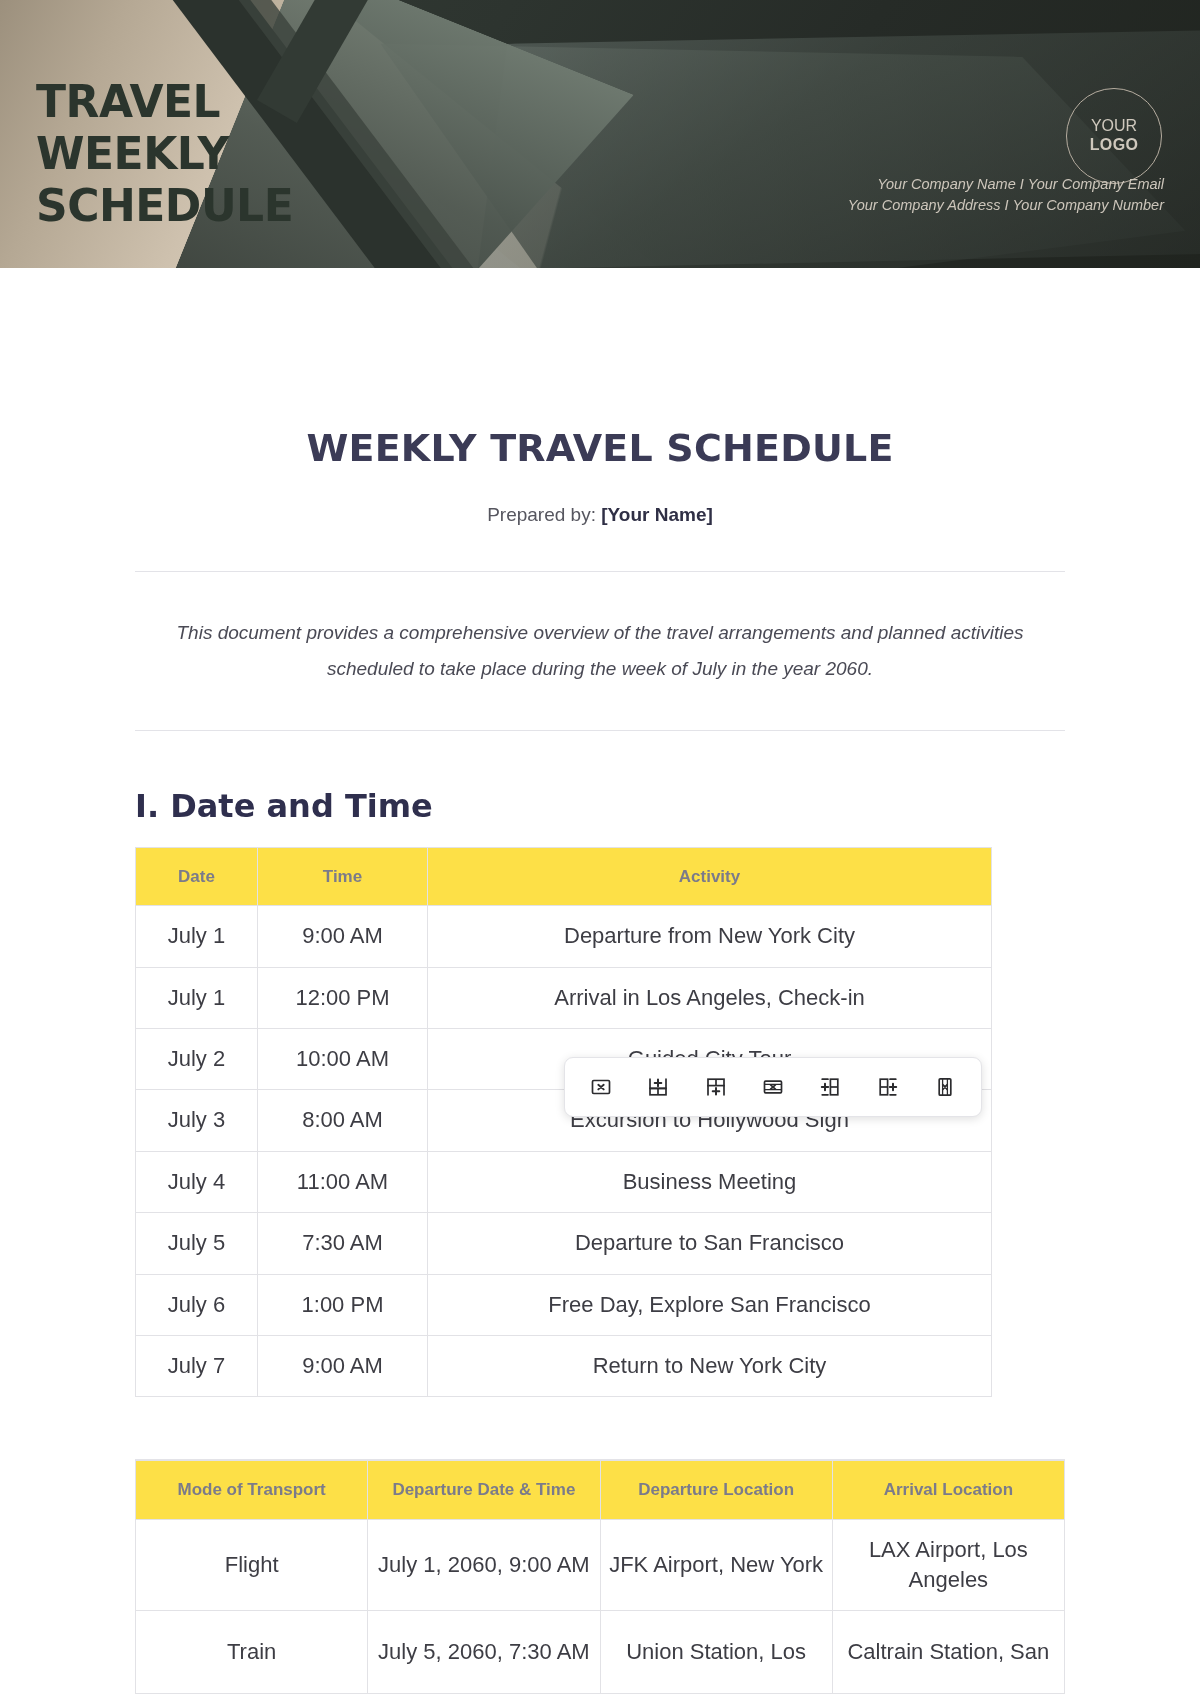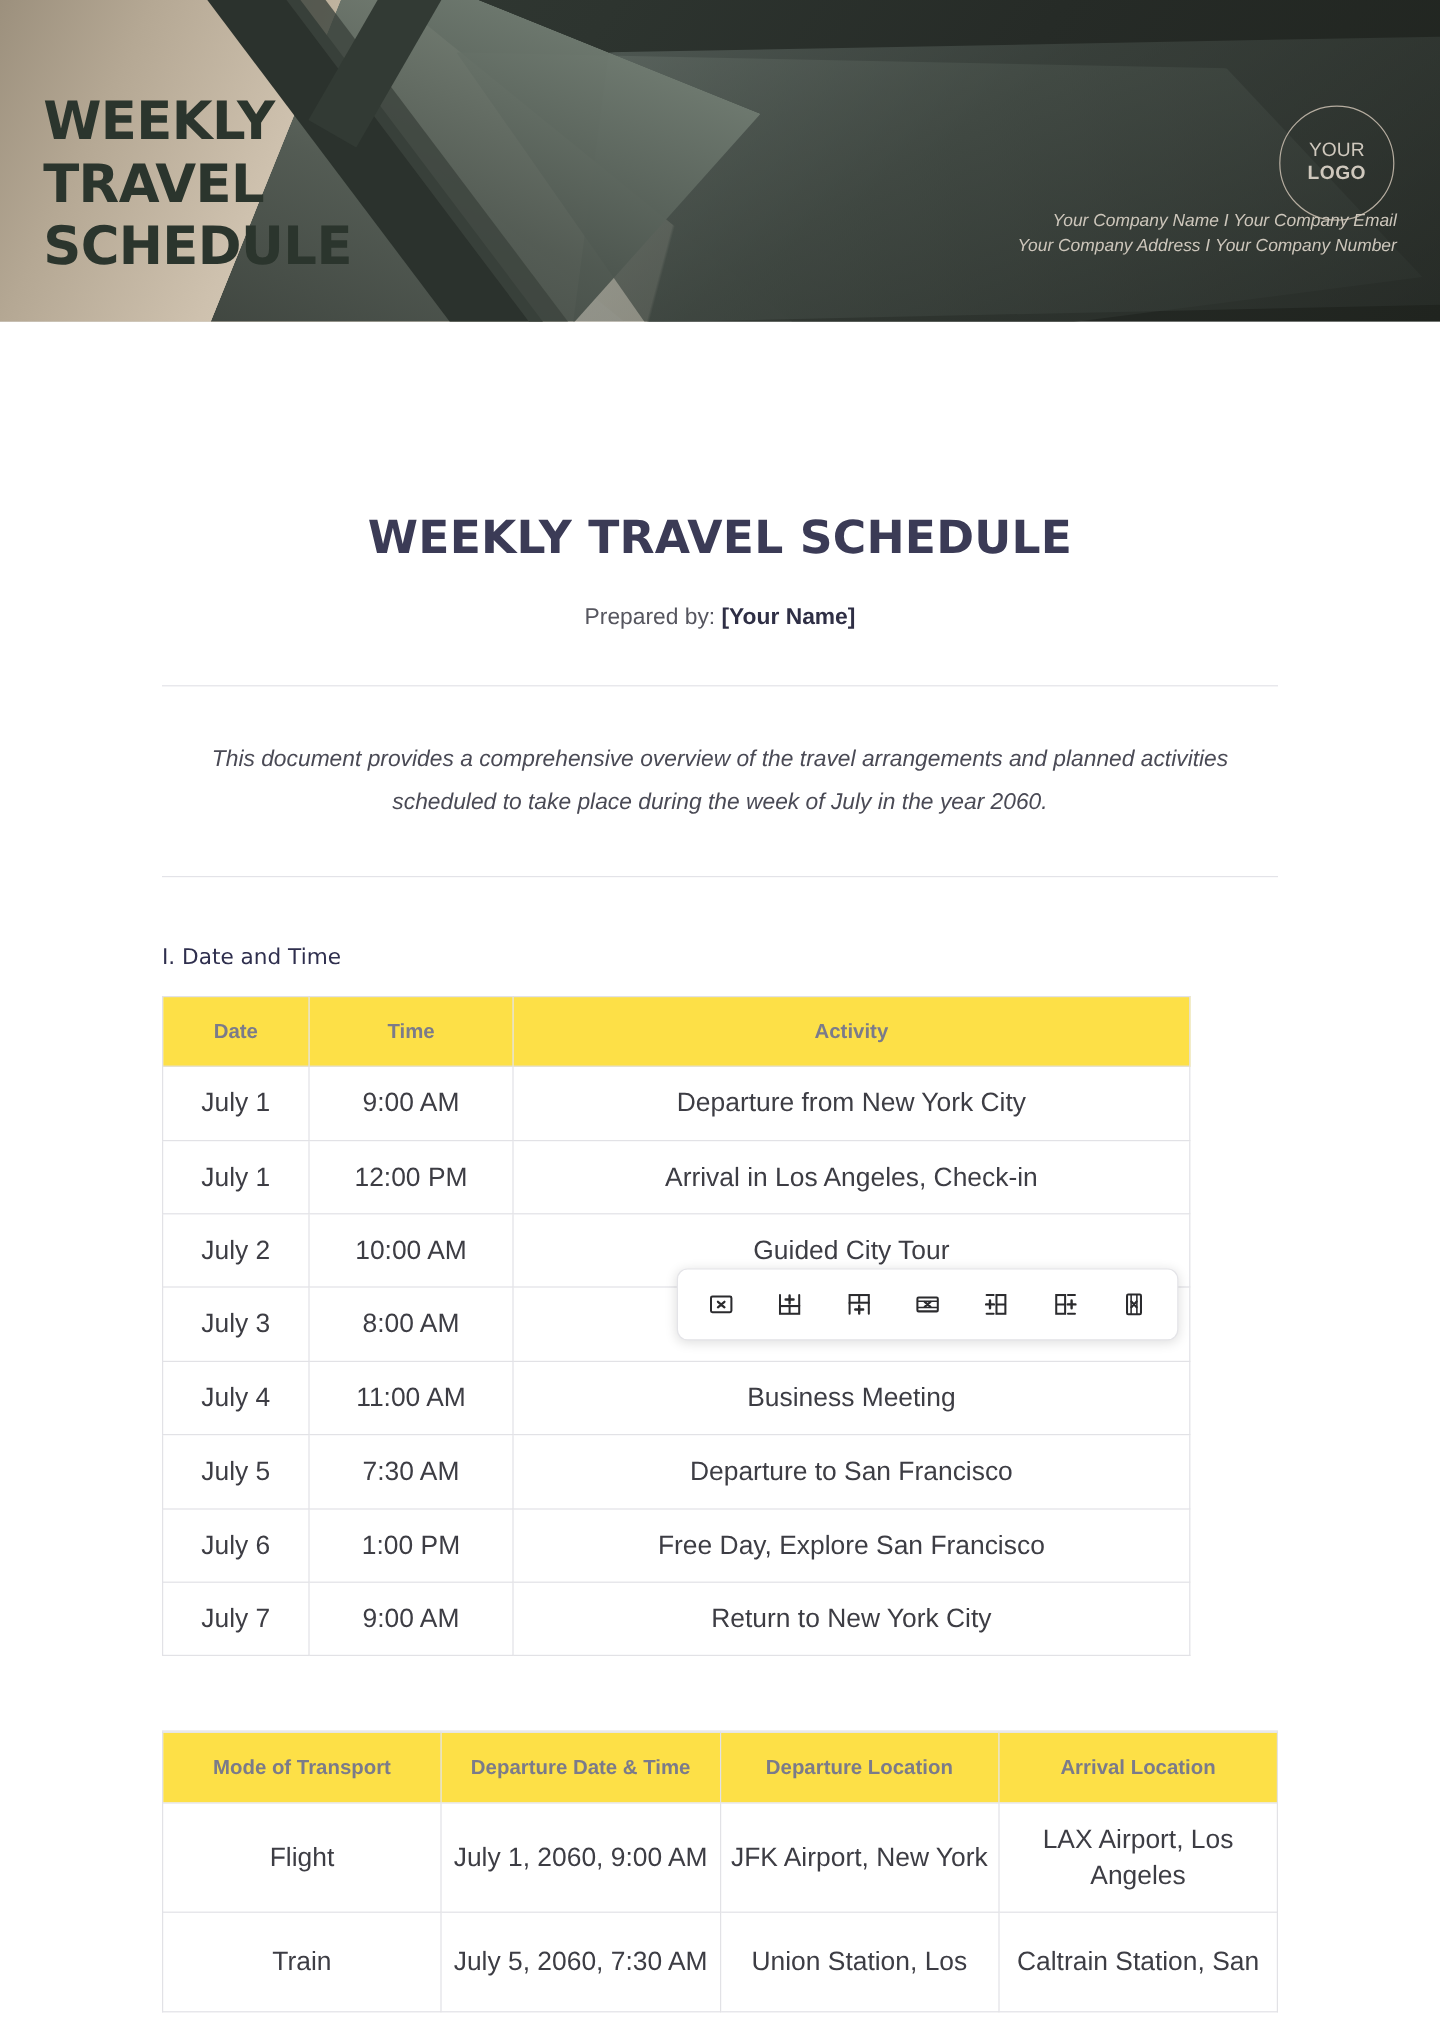--- a/index.html
+++ b/index.html
@@ -189,22 +189,22 @@
     font-size: 19px;
     line-height: 1.92;
     color: #4a4a55;
     text-align: center;
     padding: 43px 12px 42px 12px;
     margin: 0;
   }
 
   .section-head {
     font-family: "DejaVu Sans", sans-serif;
-    font-weight: normal;
-    font-size: 18px;
+    font-weight: bold;
+    font-size: 32px;
     color: #2f2f4e;
     margin: 0;
     padding-top: 56px;
     padding-bottom: 22px;
   }
 
   table.grid {
     border-collapse: collapse;
     width: 100%;
     table-layout: fixed;
@@ -282,22 +282,22 @@
   <div class="banner-beige"></div>
   <div class="banner-dark"></div>
   <div class="panel-gloss"></div>
   <div class="panel-gloss2"></div>
   <div class="sheen-a"></div>
   <div class="stripe-diag"></div>
   <div class="stripe-diag2"></div>
   <div class="stripe-vert"></div>
 
   <div class="banner-title">
+    <span>TRAVEL</span>
     <span>WEEKLY</span>
-    <span>TRAVEL</span>
     <span>SCHEDULE</span>
   </div>
 
   <div class="logo-circle">
     <span>YOUR</span>
     <span class="logo-bold">LOGO</span>
   </div>
 
   <div class="company-lines">
     <div>

